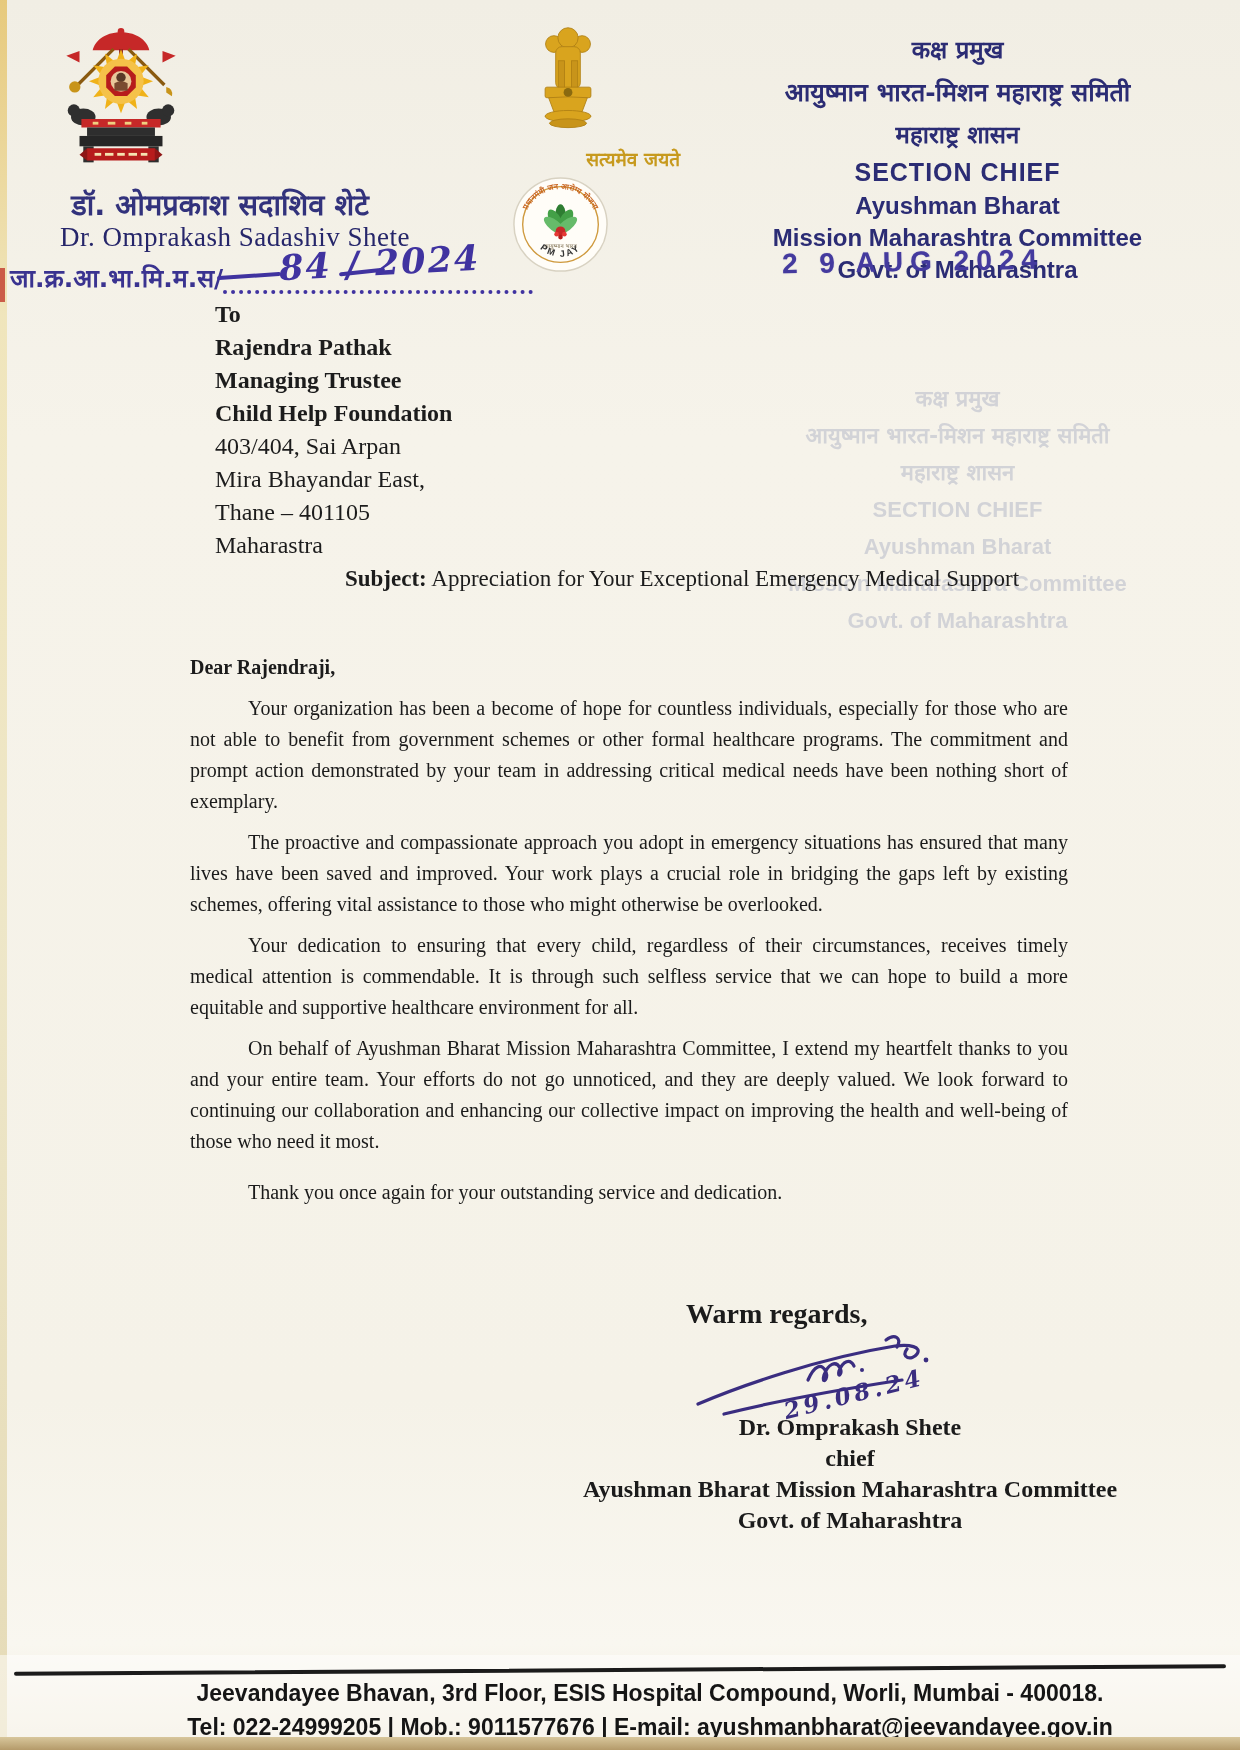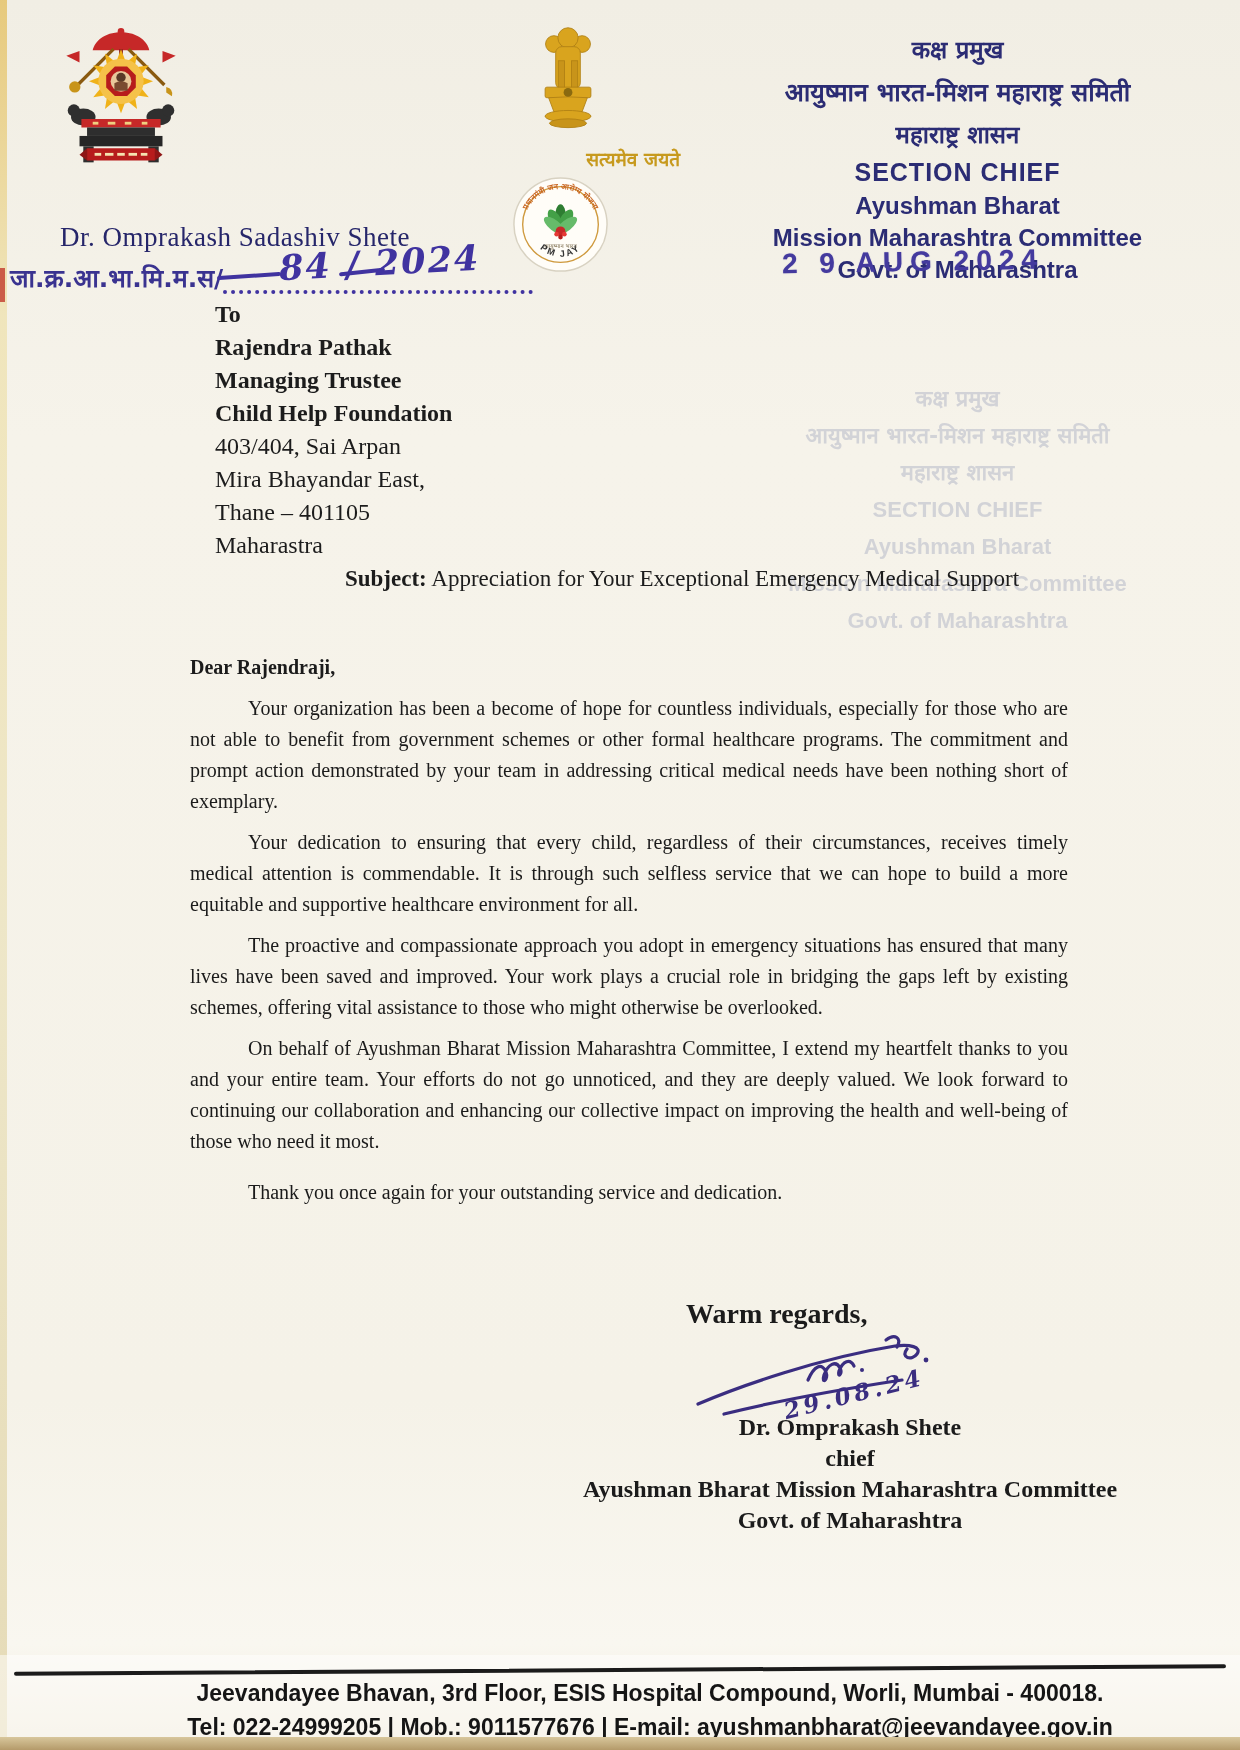--- a/index.html
+++ b/index.html
@@ -154,20 +154,21 @@
     <path d="M106,129 l8,7 -8,6 z" fill="#8f1616"></path>
     <g fill="#f5e3b0">
       <rect x="42" y="134" width="7" height="3"></rect>
         <rect x="53" y="134" width="9" height="3"></rect>
       <rect x="66" y="134" width="8" height="3"></rect>
         <rect x="78" y="134" width="9" height="3"></rect>
       <rect x="91" y="134" width="7" height="3"></rect>
     </g>
   </svg>
 
+  <div class="lh-left-hi">डॉ. ओमप्रकाश सदाशिव शेटे</div>
   <div class="lh-left-en">Dr. Omprakash Sadashiv Shete</div>
 
   <svg class="ashoka" width="88" height="118" viewBox="0 0 100 130">
     <g fill="#d9a41e" stroke="#b08114" stroke-width="1">
       <circle cx="34" cy="23" r="9.5"></circle>
         <circle cx="66" cy="23" r="9.5"></circle>
         <circle cx="50" cy="16" r="11.5"></circle>
       <rect x="36" y="26" width="28" height="48" rx="7"></rect>
       <rect x="39" y="42" width="7" height="32" fill="#c8941a"></rect>
       <rect x="54" y="42" width="7" height="32" fill="#c8941a"></rect>
@@ -234,22 +235,22 @@
   </div>
 
   <div class="subject">
     <span class="lbl">Subject:</span>
     <span>Appreciation for Your Exceptional Emergency Medical Support</span>
   </div>
 
   <div class="body-text">
     <div class="salutation">Dear Rajendraji,</div>
     <p>Your organization has been a become of hope for countless individuals, especially for those who are not able to benefit from government schemes or other formal healthcare programs. The commitment and prompt action demonstrated by your team in addressing critical medical needs have been nothing short of exemplary.</p>
+    <p>The proactive and compassionate approach you adopt in emergency situations has ensured that many lives have been saved and improved. Your work plays a crucial role in bridging the gaps left by existing schemes, offering vital assistance to those who might otherwise be overlooked.</p>
     <p>Your dedication to ensuring that every child, regardless of their circumstances, receives timely medical attention is commendable. It is through such selfless service that we can hope to build a more equitable and supportive healthcare environment for all.</p>
-    <p>The proactive and compassionate approach you adopt in emergency situations has ensured that many lives have been saved and improved. Your work plays a crucial role in bridging the gaps left by existing schemes, offering vital assistance to those who might otherwise be overlooked.</p>
     <p>On behalf of Ayushman Bharat Mission Maharashtra Committee, I extend my heartfelt thanks to you and your entire team. Your efforts do not go unnoticed, and they are deeply valued. We look forward to continuing our collaboration and enhancing our collective impact on improving the health and well-being of those who need it most.</p>
     <p class="closing">Thank you once again for your outstanding service and dedication.</p>
   </div>
 
   <div class="warm">Warm regards,</div>
   <svg class="sig-svg" width="250" height="100" viewBox="0 0 250 100">
     <g stroke="#3a2d80" stroke-width="3.2" fill="none" stroke-linecap="round">
       <path d="M8,74 C50,56 130,28 205,16 C220,14 232,17 227,24 C222,31 210,28 217,19"></path>
       <path d="M34,84 C90,70 160,58 212,50"></path>
       <path d="M118,50 c6,-14 14,-18 18,-8 c3,8 -5,13 -2,3 c4,-11 12,-15 16,-7 c3,6 -3,11 -1,3 c4,-10 11,-13 15,-5"></path>

